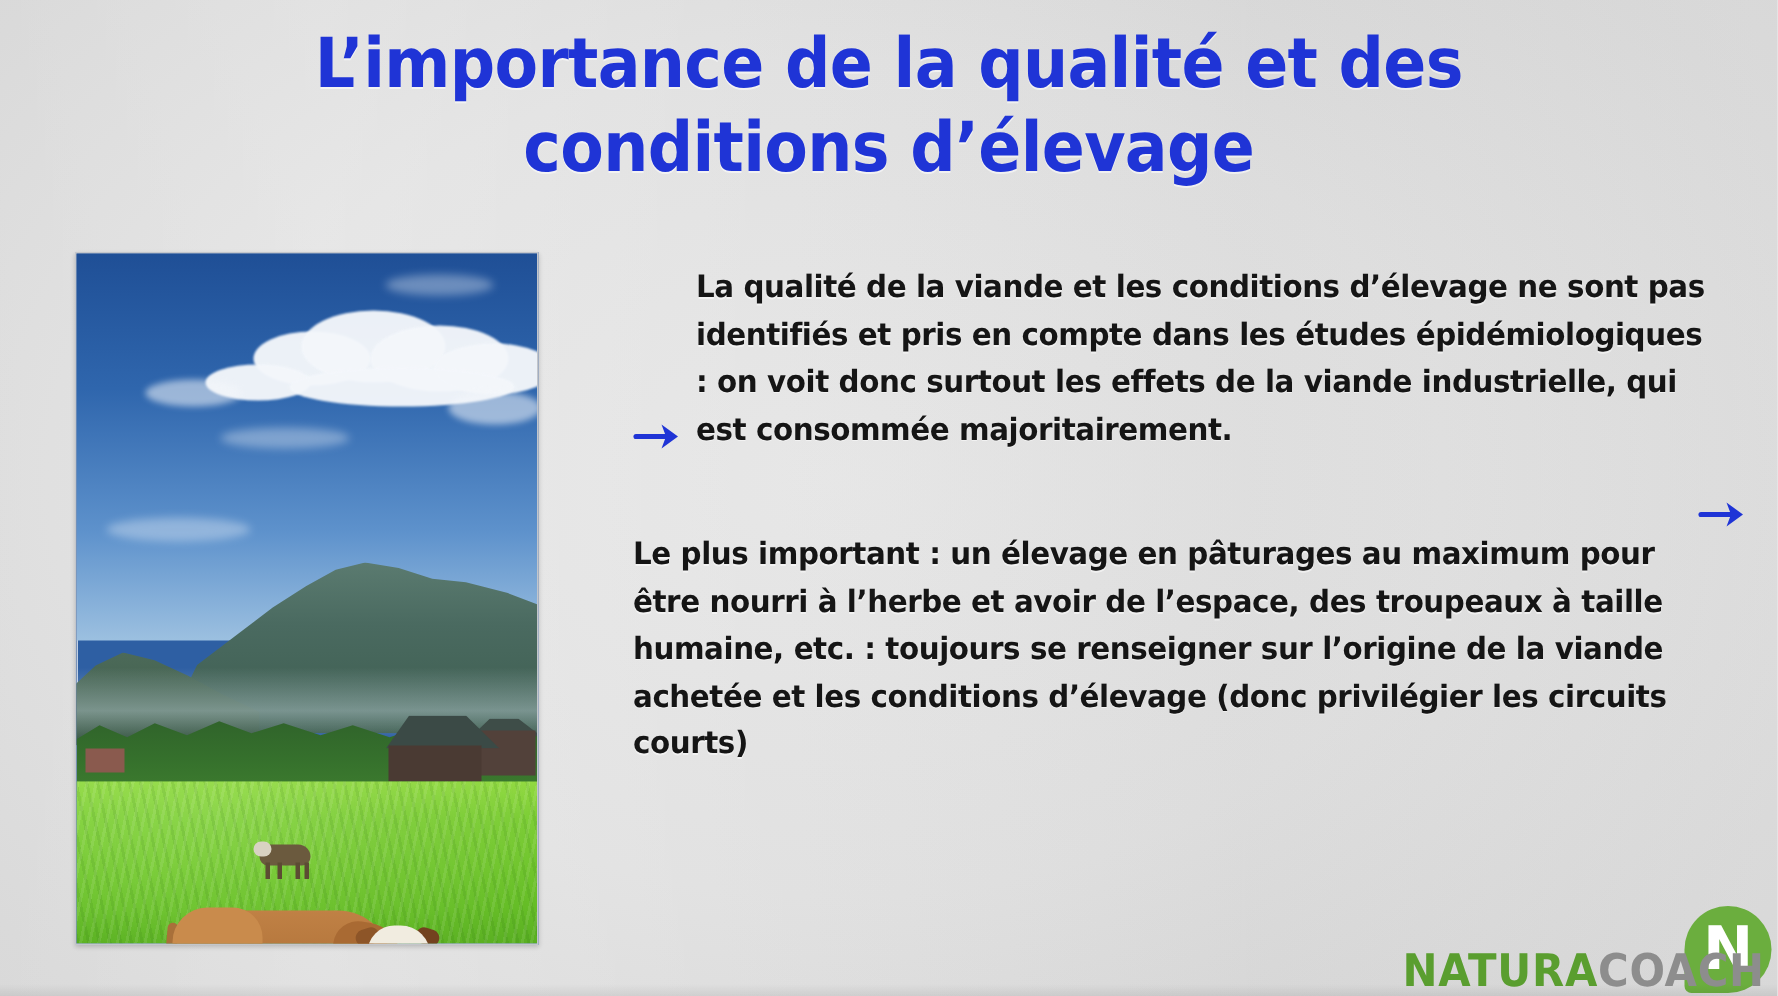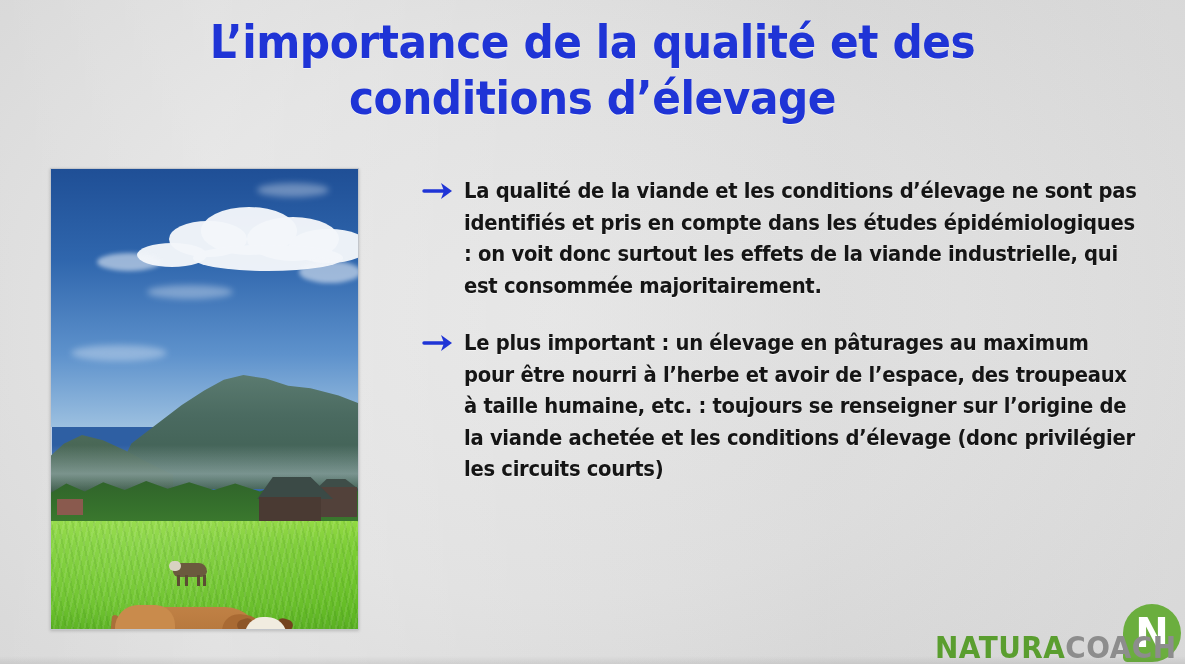--- a/index.html
+++ b/index.html
@@ -282,24 +282,24 @@
 
   
   .bullets {
     position: absolute;
     left: 422px;
     top: 176px;
     width: 752px;
   }
   .bullet {
     display: flex;
-    align-items: flex-start;
+    align-items: flex-end;
     margin-bottom: 26px;
   }
-  .bullet:last-child { margin-bottom: 0; }
+  .bullet:last-child { margin-bottom: 0; flex-direction: column; }
   .arrow-icon {
     flex: 0 0 auto;
     width: 42px;
     padding-top: 4px;
     color: #1f34d6;
   }
   .arrow-icon svg { display: block; }
   .bullet-text {
     flex: 1 1 auto;
     color: #151515;

